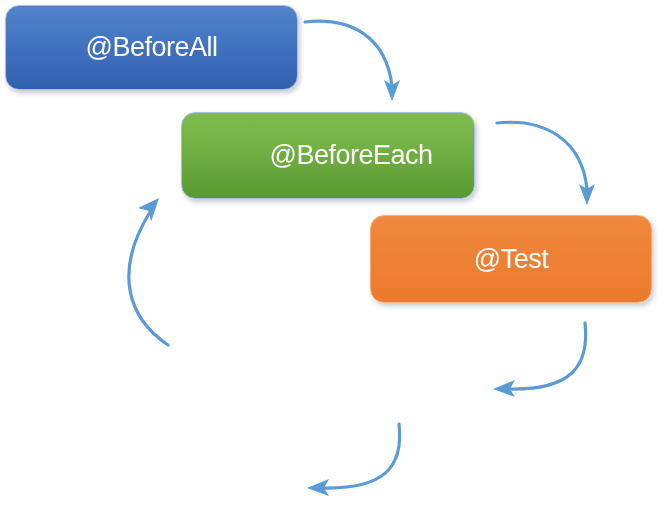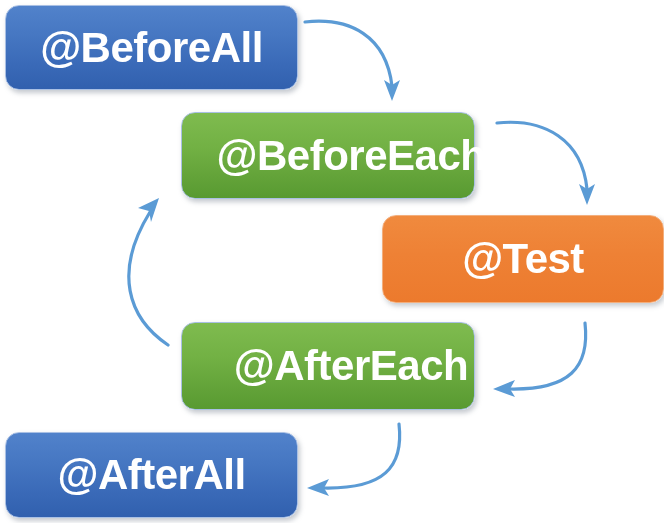--- a/index.html
+++ b/index.html
@@ -19,22 +19,22 @@
     overflow: hidden;
   }
   .node {
     position: absolute;
     display: flex;
     align-items: center;
     justify-content: center;
     border-radius: 14px;
     color: #ffffff;
     font-family: "Liberation Sans", sans-serif;
-    font-size: 42px;
-    font-weight: 700;
+    font-size: 27px;
+    font-weight: 400;
     letter-spacing: -0.5px;
     line-height: 1;
     text-align: left;
     box-sizing: border-box;
     user-select: none;
   }
   .node-blue {
     background: linear-gradient(180deg, #5182cb 0%, #4677c2 35%, #3a6ab8 70%, #3160ae 100%);
     border: 1px solid #a9c0e4;
     box-shadow: 2px 3px 5px rgba(110,120,135,0.40);
@@ -104,25 +104,19 @@
   </svg>
 
   <div class="node node-blue" style="left:5px; top:5px; width:293px; height:85px;">
     <span>@BeforeAll</span>
   </div>
 
   <div class="node node-green" style="left:181px; top:112px; width:294px; height:87px;">
     <span>@BeforeEach</span>
   </div>
 
-  <div class="node node-orange" style="left:382px; top:215px; width:282px; height:88px;">
+  <div class="node node-orange" style="left:370px; top:215px; width:282px; height:88px;">
     <span>@Test</span>
   </div>
 
-  <div class="node node-green" style="left:181px; top:322px; width:294px; height:88px;">
-    <span>@AfterEach</span>
-  </div>
 
-  <div class="node node-blue" style="left:5px; top:432px; width:293px; height:86px;">
-    <span>@AfterAll</span>
-  </div>
 
 </div>
 
 </body></html>

